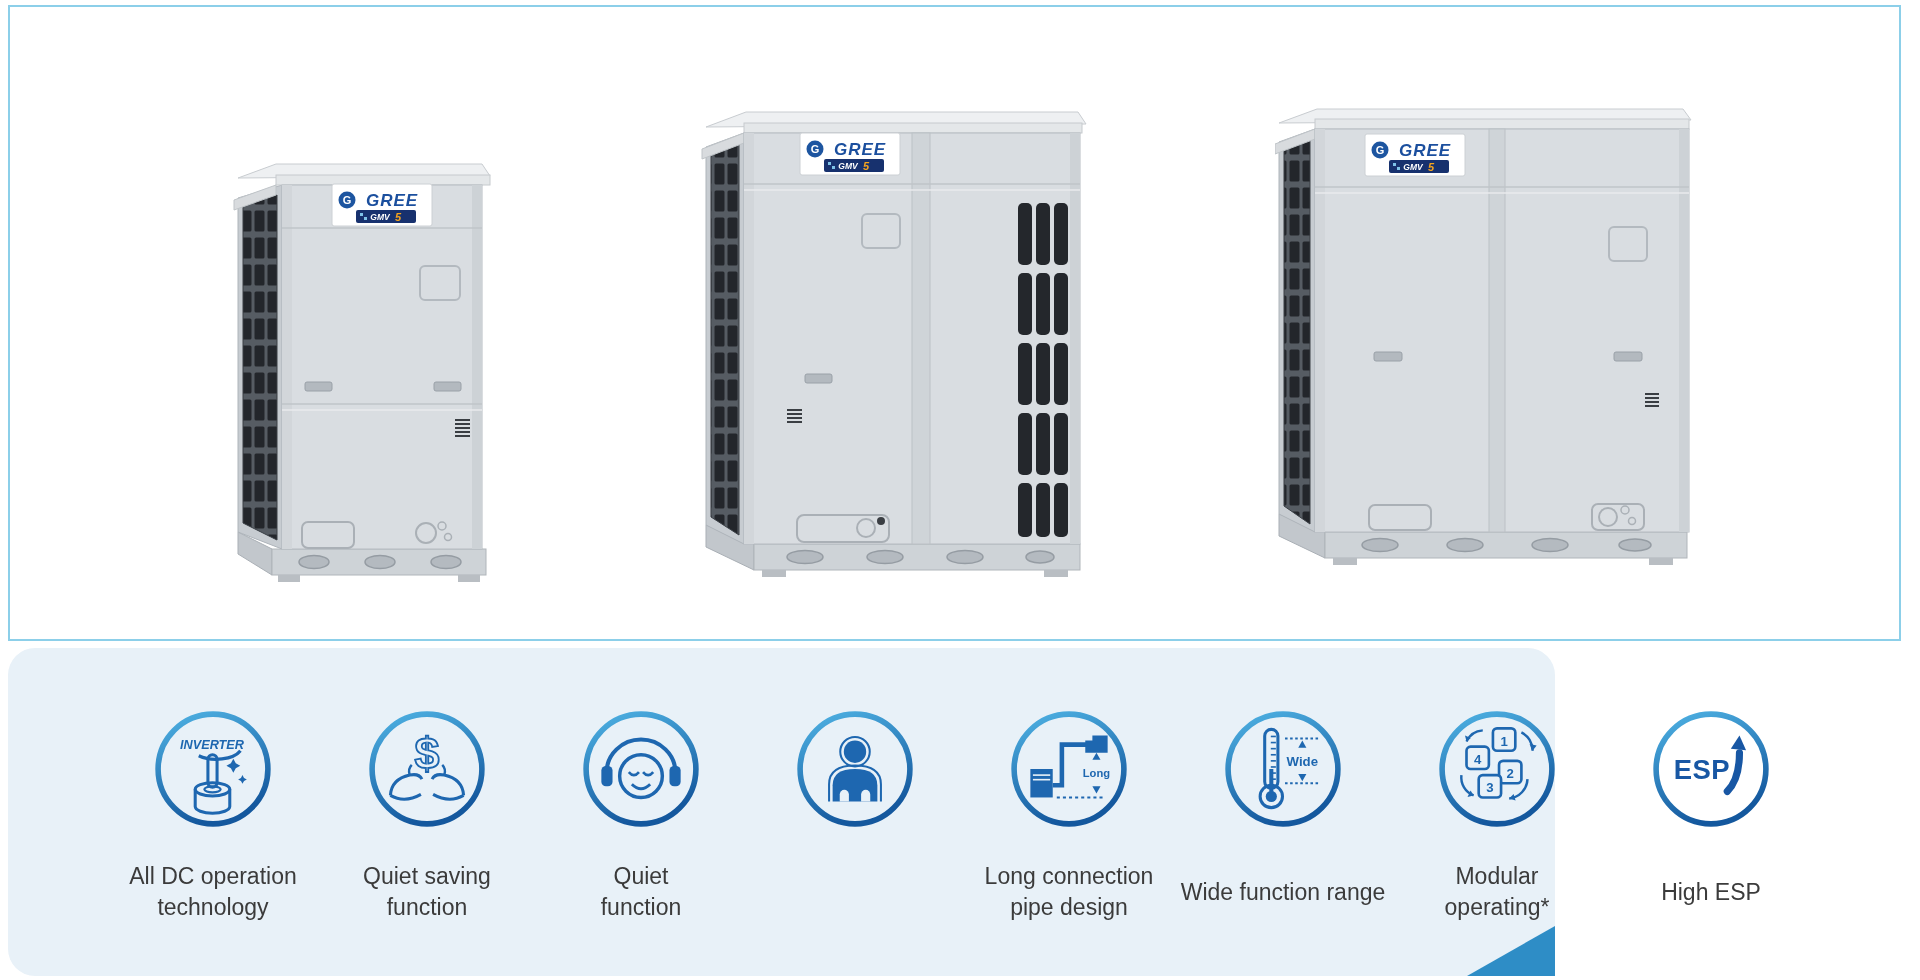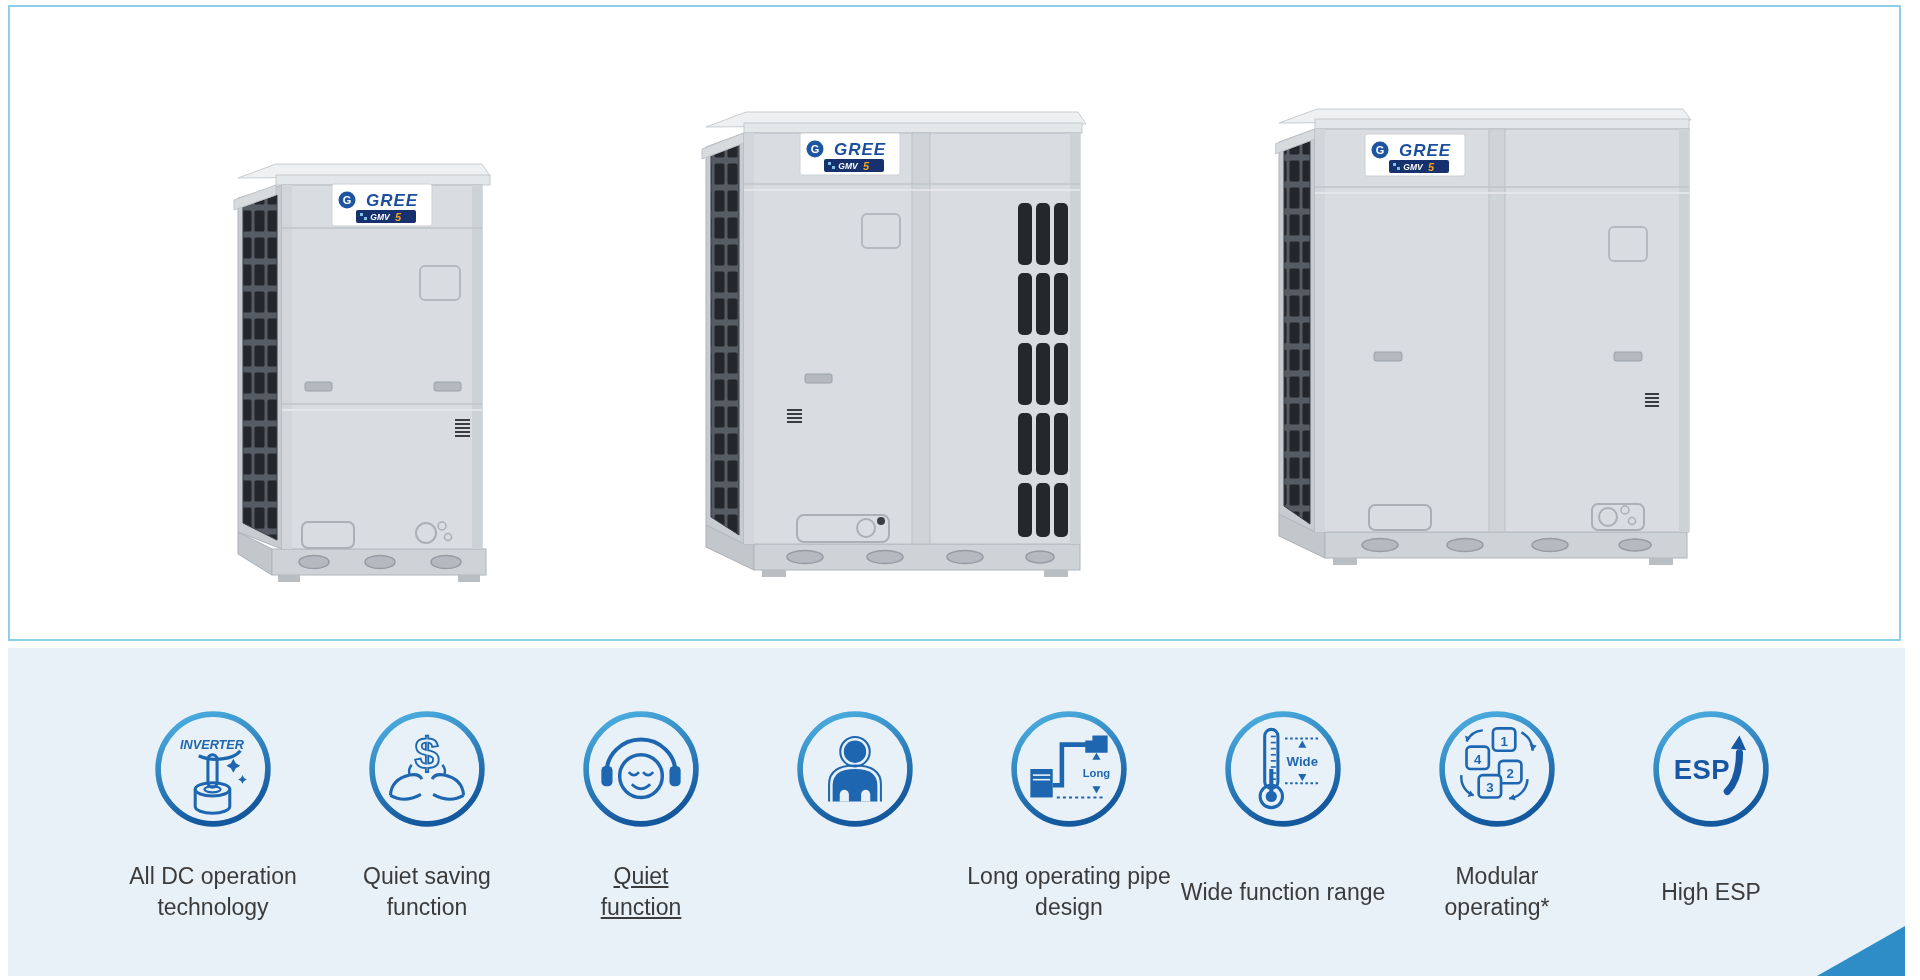--- a/index.html
+++ b/index.html
@@ -9,28 +9,28 @@
 
   
   .showcase { position:absolute; left:8px; top:5px; width:1893px; height:636px;
               background:#ffffff; border:2px solid #8ccfe9; }
   .unit { position:absolute; }
   .unit-small  { left:204px;  top:147px; }
   .unit-medium { left:690px;  top:100px; }
   .unit-large  { left:1265px; top:97px;  }
 
   
-  .features-panel { position:absolute; left:8px; top:648px; width:1897px; height:328px;
-                    background:#e8f1f8; }
+  .features-panel { position:absolute; left:8px; top:648px; width:1547px; height:328px;
+                    background:#e8f1f8;border-radius:27px; }
   .features-row { position:absolute; left:98px; top:60px; display:flex; }
   .feature { width:214px; display:flex; flex-direction:column; align-items:center; }
   .feature svg.fi { width:122px; height:122px; display:block; }
   .label-box { height:104px; margin-top:10px; display:flex; align-items:center; justify-content:center; }
   .f-label { text-align:center; font-size:23px; line-height:31px; color:#3b3b3b; max-width:205px; }
-  .f-label.w-sm { max-width:110px;text-decoration:underline; }
+  .f-label.w-sm { max-width:110px; }
   .f-label.w-md { max-width:152px; }
   .corner-tri { position:absolute; right:0; bottom:0; width:88px; height:50px;
                 background:#2e8dc6; clip-path:polygon(100% 0, 100% 100%, 0 100%); }
 
   
   svg text { font-family:"Liberation Sans", sans-serif; }
   .icon-stroke { stroke:#1e67b0; fill:none; }
 </style>
 </head>
 <body>
@@ -303,21 +303,21 @@
           <line x1="24.5" y1="66" x2="41.5" y2="66" stroke="#e8f1f8" stroke-width="1.6"></line>
           <line x1="24.5" y1="70.5" x2="41.5" y2="70.5" stroke="#e8f1f8" stroke-width="1.6"></line>
           <path d="M44 76 H53 V36 H78" class="icon-stroke" stroke-width="4.5"></path>
           <path d="M76 32 h7 v-5 h15 v17 h-22 z" fill="#1e67b0"></path>
           <line x1="48" y1="88" x2="94" y2="88" stroke="#1e67b0" stroke-width="2" stroke-dasharray="3 3"></line>
           <path d="M87 44 l-4 7 h8 z" fill="#1e67b0"></path>
           <text x="87" y="68" font-size="11" font-weight="bold" fill="#1e67b0" text-anchor="middle">Long</text>
           <path d="M87 84 l-4 -7 h8 z" fill="#1e67b0"></path>
         </svg>
         <div class="label-box">
-            <div class="f-label">Long operating pipe design</div>
+            <div class="f-label">Long connection pipe design</div>
           </div>
       </div>
 
       <div class="feature">
         <svg class="fi" viewBox="0 0 120 120">
           <circle cx="60" cy="60" r="54" fill="none" stroke="url(#rg)" stroke-width="5.5"></circle>
           <rect x="42" y="21" width="13" height="58" rx="6.5" class="icon-stroke" stroke-width="3"></rect>
           <circle cx="48.5" cy="87" r="11" class="icon-stroke" stroke-width="3"></circle>
           <circle cx="48.5" cy="87" r="5.5" fill="#1e67b0"></circle>
           <line x1="48.5" y1="60" x2="48.5" y2="82" stroke="#1e67b0" stroke-width="4"></line>

